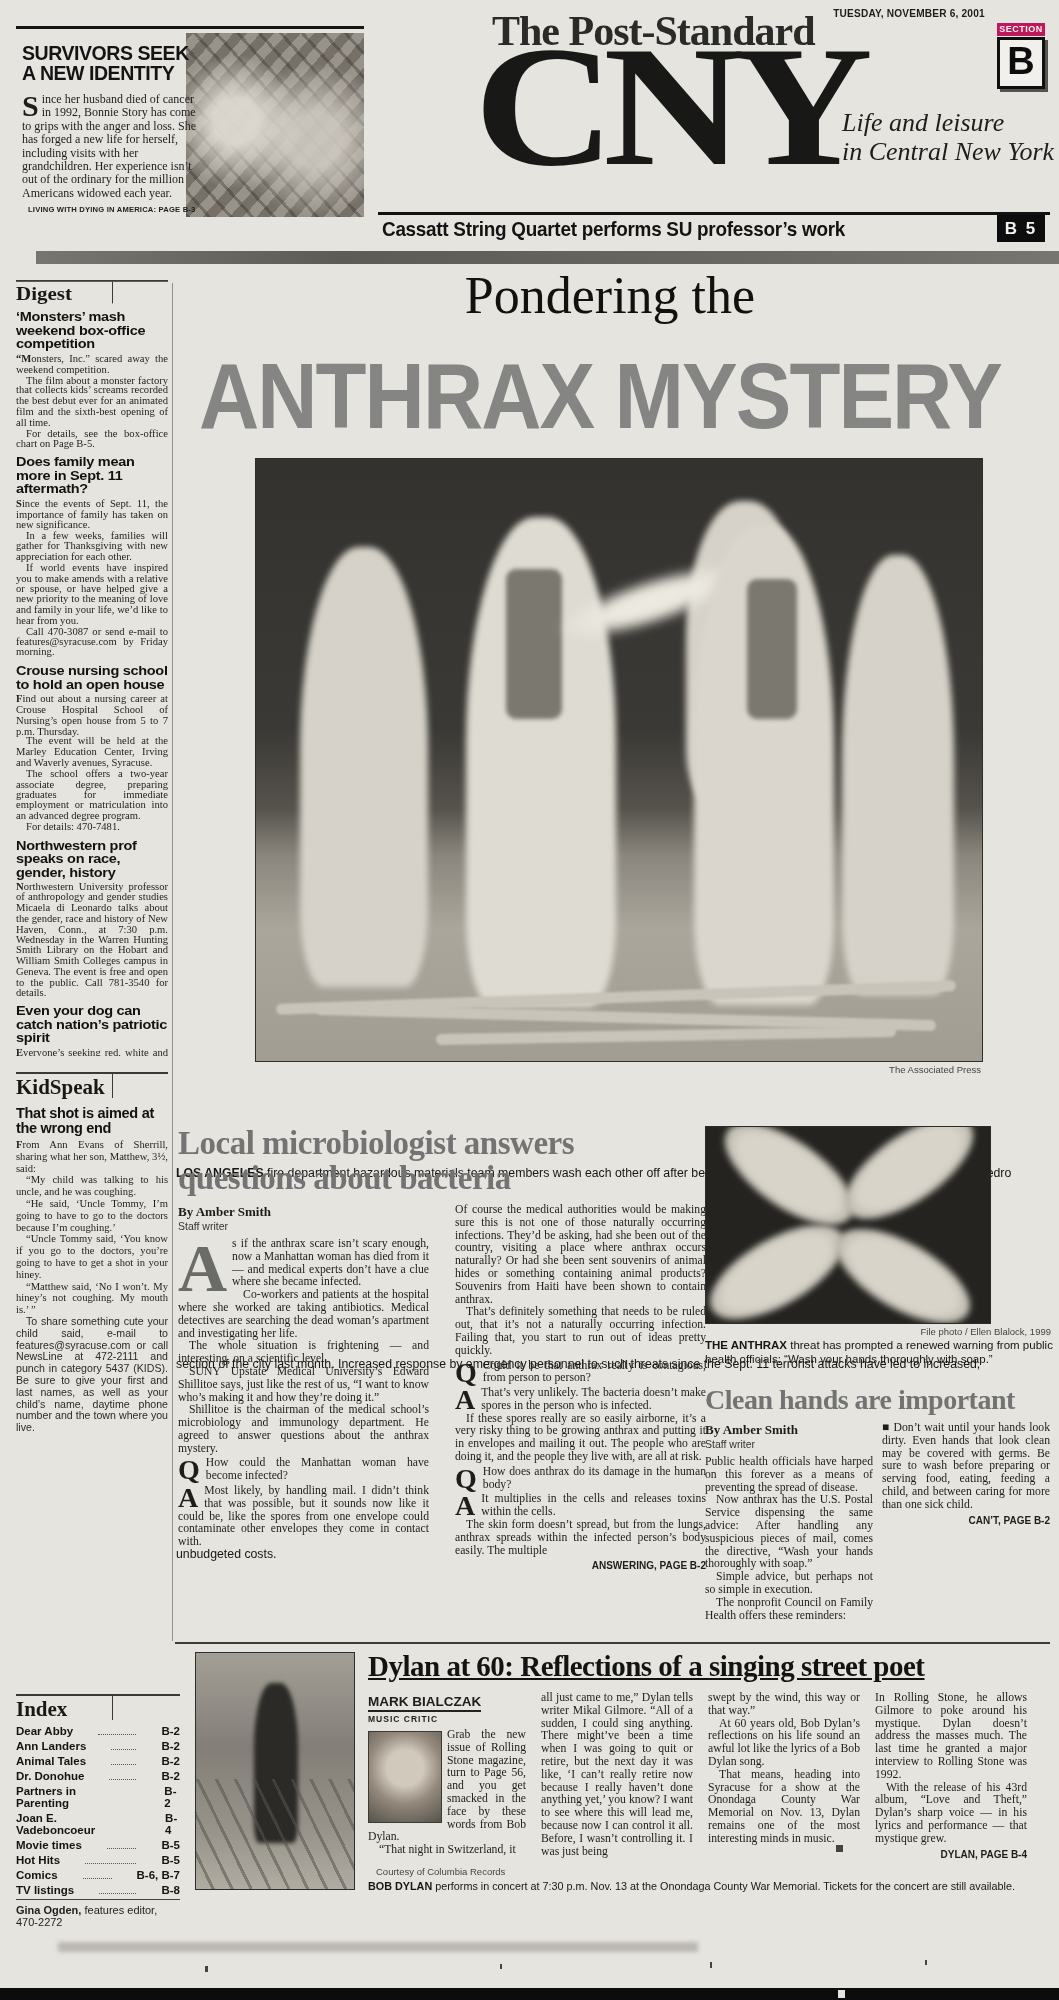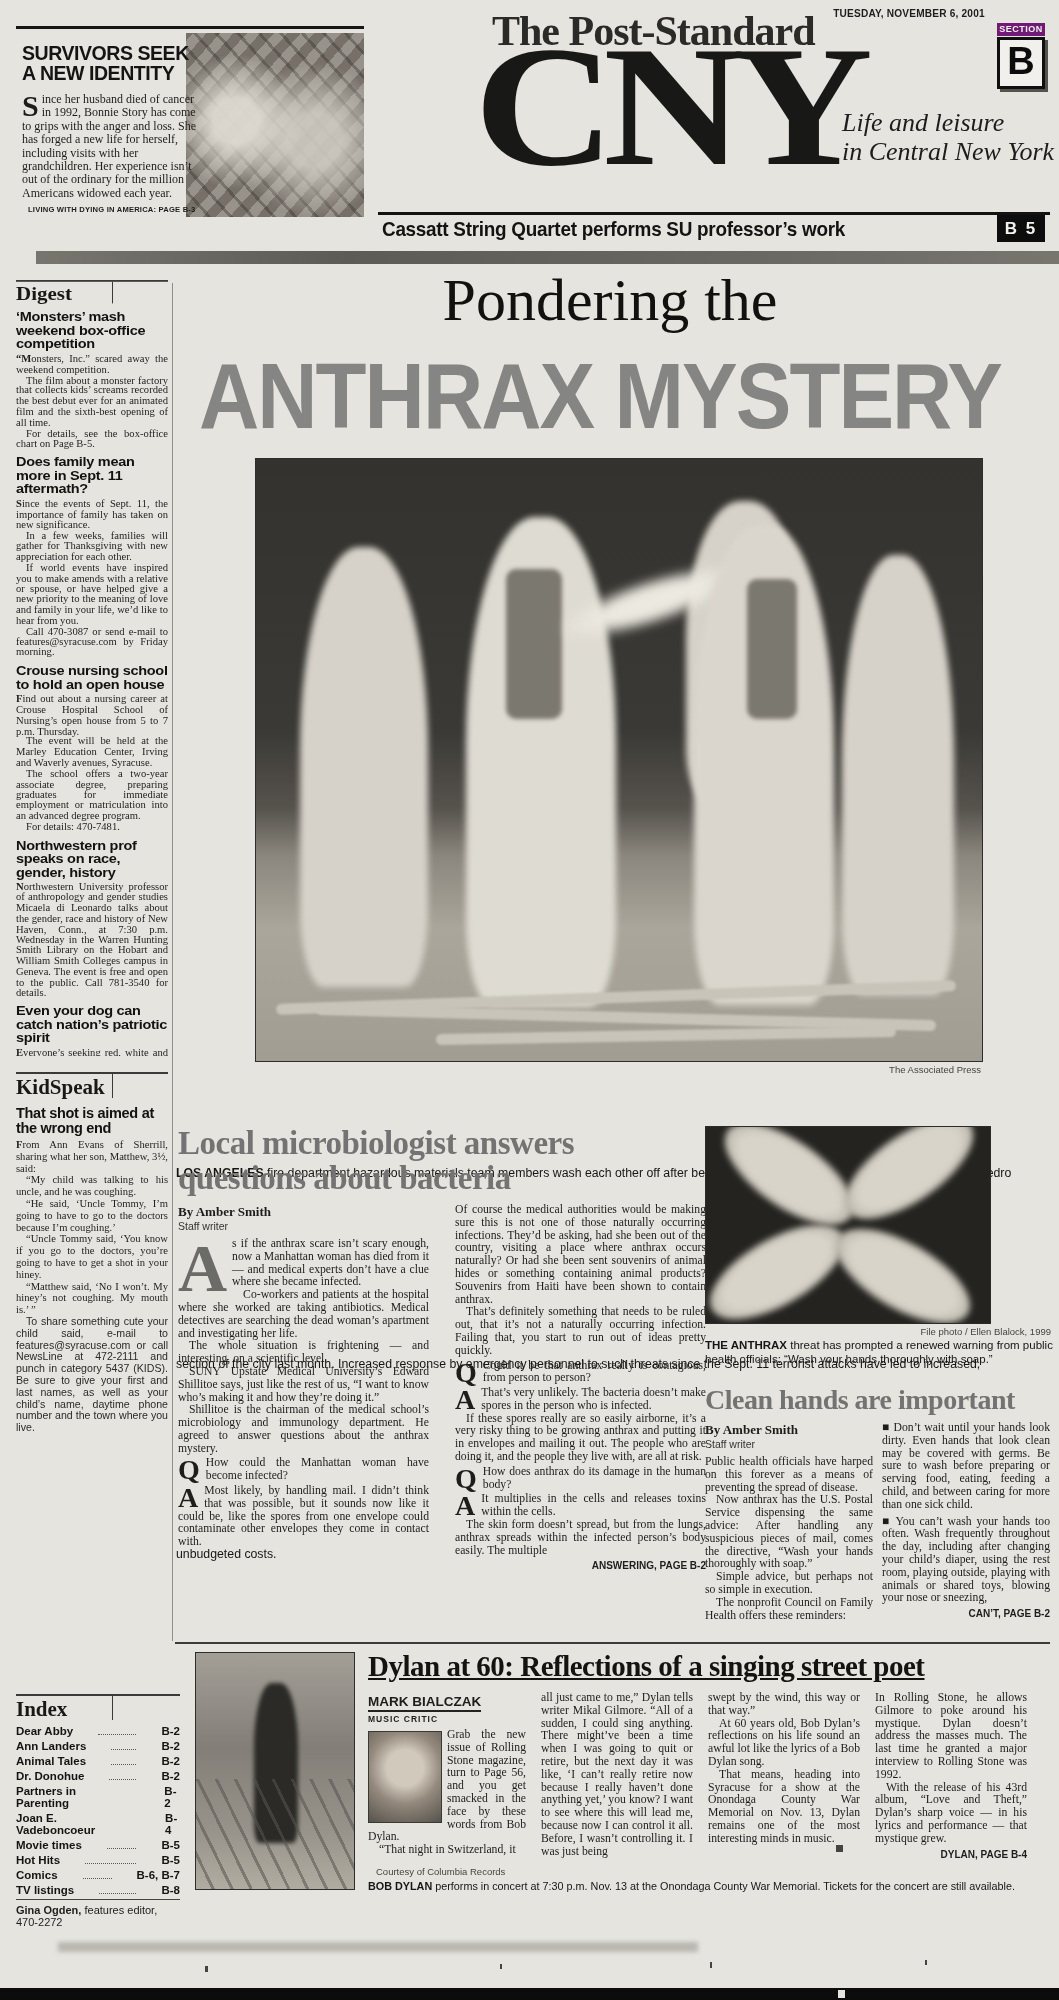--- a/index.html
+++ b/index.html
@@ -19,21 +19,21 @@
       repeating-linear-gradient(-48deg,#97938b 0 10px,#767069 10px 20px);}
   .promo-title{position:absolute;left:6px;top:14px;font:700 21px/0.95 "Liberation Sans",sans-serif;
     letter-spacing:-0.5px;transform:scaleX(.93);transform-origin:left top;color:#141414;}
   .promo-body{position:absolute;left:6px;top:64px;width:176px;font-size:12px;line-height:13.4px;}
   .promo-drop{float:left;font:700 30px/24px "Liberation Serif",serif;margin:1px 3px 0 0;}
   .promo-kicker{position:absolute;left:12px;top:176px;font:700 7.6px "Liberation Sans",sans-serif;letter-spacing:.2px;}
 
   
   .mh-date{right:74px;top:7px;font:700 11px "Liberation Sans",sans-serif;letter-spacing:.2px;transform:scaleX(.92);transform-origin:right top;}
   .badge{right:14px;top:23px;width:48px;text-align:center;}
-  .badge-sec{background:#701a75;color:#f4f2ee;font:700 9px/13px "Liberation Sans",sans-serif;letter-spacing:.5px;}
+  .badge-sec{background:#be185d;color:#f4f2ee;font:700 9px/13px "Liberation Sans",sans-serif;letter-spacing:.5px;}
   .badge-b{margin-top:1px;height:46px;border:3px solid #101010;background:#f2f0ec;
     font:700 38px/42px "Liberation Sans",sans-serif;color:#0c0c0c;box-shadow:3px 3px 0 #55534e;}
   .paper-name{left:492px;top:10px;font:700 42px/1 "Liberation Serif",serif;letter-spacing:-1px;color:#2a2a28;}
   .cny{left:474px;top:36px;font:700 168px/0.82 "Liberation Serif",serif;letter-spacing:-10px;color:#181816;
        transform:scale(1.16,1.02);transform-origin:left top;}
   .tagline{left:842px;top:108px;font-style:italic;font-size:26px;line-height:1.12;color:#1d1d1b;}
   .teaser-rule{left:378px;top:212px;width:672px;height:3px;background:#121212;}
   .teaser{left:382px;top:218px;font:700 21px/1 "Liberation Sans",sans-serif;letter-spacing:-0.3px;
           transform:scaleX(.9);transform-origin:left top;color:#131313;}
   .b5{right:14px;top:215px;width:48px;height:27px;background:#0d0d0d;color:#f5f3ef;
@@ -56,21 +56,21 @@
   .ks-note{font-family:"Liberation Sans",sans-serif;font-size:9.3px;line-height:10.8px;color:#2b2a27;text-align:left;text-indent:0;}
 
   
   .index{left:16px;top:1694px;width:164px;}
   .ix-row{display:flex;align-items:baseline;margin:3px 0;font:700 11.5px "Liberation Sans",sans-serif;color:#141412;gap:22px;}
   .ix-dots{flex:1;border-bottom:1px dotted #5c5a55;margin:0 3px;height:9px;}
   .ix-foot{border-top:1px solid #44433f;margin-top:0;padding-top:4px;font:700 11px "Liberation Sans",sans-serif;}
   .ix-foot span{font-weight:400;}
 
   
-  .lead-h1{left:170px;top:270px;width:880px;text-align:center;font-size:60px;line-height:1;color:#12110f;}
+  .lead-h1{left:170px;top:270px;width:880px;text-align:center;font-size:52px;line-height:1;color:#12110f;}
   .lead-h2{left:150px;top:352px;width:900px;text-align:center;font:700 86px/0.95 "Liberation Sans",sans-serif;
     color:#858583;letter-spacing:-2px;transform:scale(.97,1.08);transform-origin:center top;}
   .lead-photo{left:255px;top:458px;width:726px;height:602px;border:1px solid #2e2d2b;overflow:hidden;
     background:linear-gradient(180deg,#34322e 0%,#3b3935 45%,#56534d 58%,#8b877e 66%,#aaa69c 78%,#a19d93 100%);}
   .fig{position:absolute;background:#d6d2c9;filter:blur(3px);border-radius:46% 46% 18% 18%;}
   .tank{position:absolute;background:#7b786f;filter:blur(2px);border-radius:10px;}
   .spray{position:absolute;left:300px;top:120px;width:190px;height:46px;border-radius:50%;
     background:radial-gradient(ellipse,#ece9e0 0 40%,rgba(236,233,224,0) 75%);filter:blur(5px);transform:rotate(-18deg);}
   .hose{position:absolute;height:11px;border-radius:6px;background:#c8c4ba;filter:blur(1px);}
   .credit{font:9.5px "Liberation Sans",sans-serif;color:#45443f;text-align:right;}
@@ -336,21 +336,20 @@
       <div class="clean-col">
         <div class="byline">By Amber Smith</div>
         <div class="role">Staff writer</div>
         <p class="ni">Public health officials have harped on this forever as a means of preventing the spread of disease.</p>
         <p>Now anthrax has the U.S. Postal Service dispensing the same advice: After handling any suspicious pieces of mail, comes the directive, “Wash your hands thoroughly with soap.”</p>
         <p>Simple advice, but perhaps not so simple in execution.</p>
         <p>The nonprofit Council on Family Health offers these reminders:</p>
       </div>
       <div class="clean-col">
         <p class="ni">■ Don’t wait until your hands look dirty. Even hands that look clean may be covered with germs. Be sure to wash before preparing or serving food, eating, feeding a child, and between caring for more than one sick child.</p>
-        <p class="ni" style="margin-top:4px">■ You can’t wash your hands too often. Wash frequently throughout the day, including after changing your child’s diaper, using the rest room, playing outside, playing with animals or shared toys, blowing your nose or sneezing,</p>
         <div class="jump">CAN’T, PAGE B-2</div>
       </div>
     </div>
   </div>
 
   <div class="abs divider"></div>
 
   <div class="abs dylan-photo">
     <div class="dylan-fig"></div>
     <div class="railing"></div>

